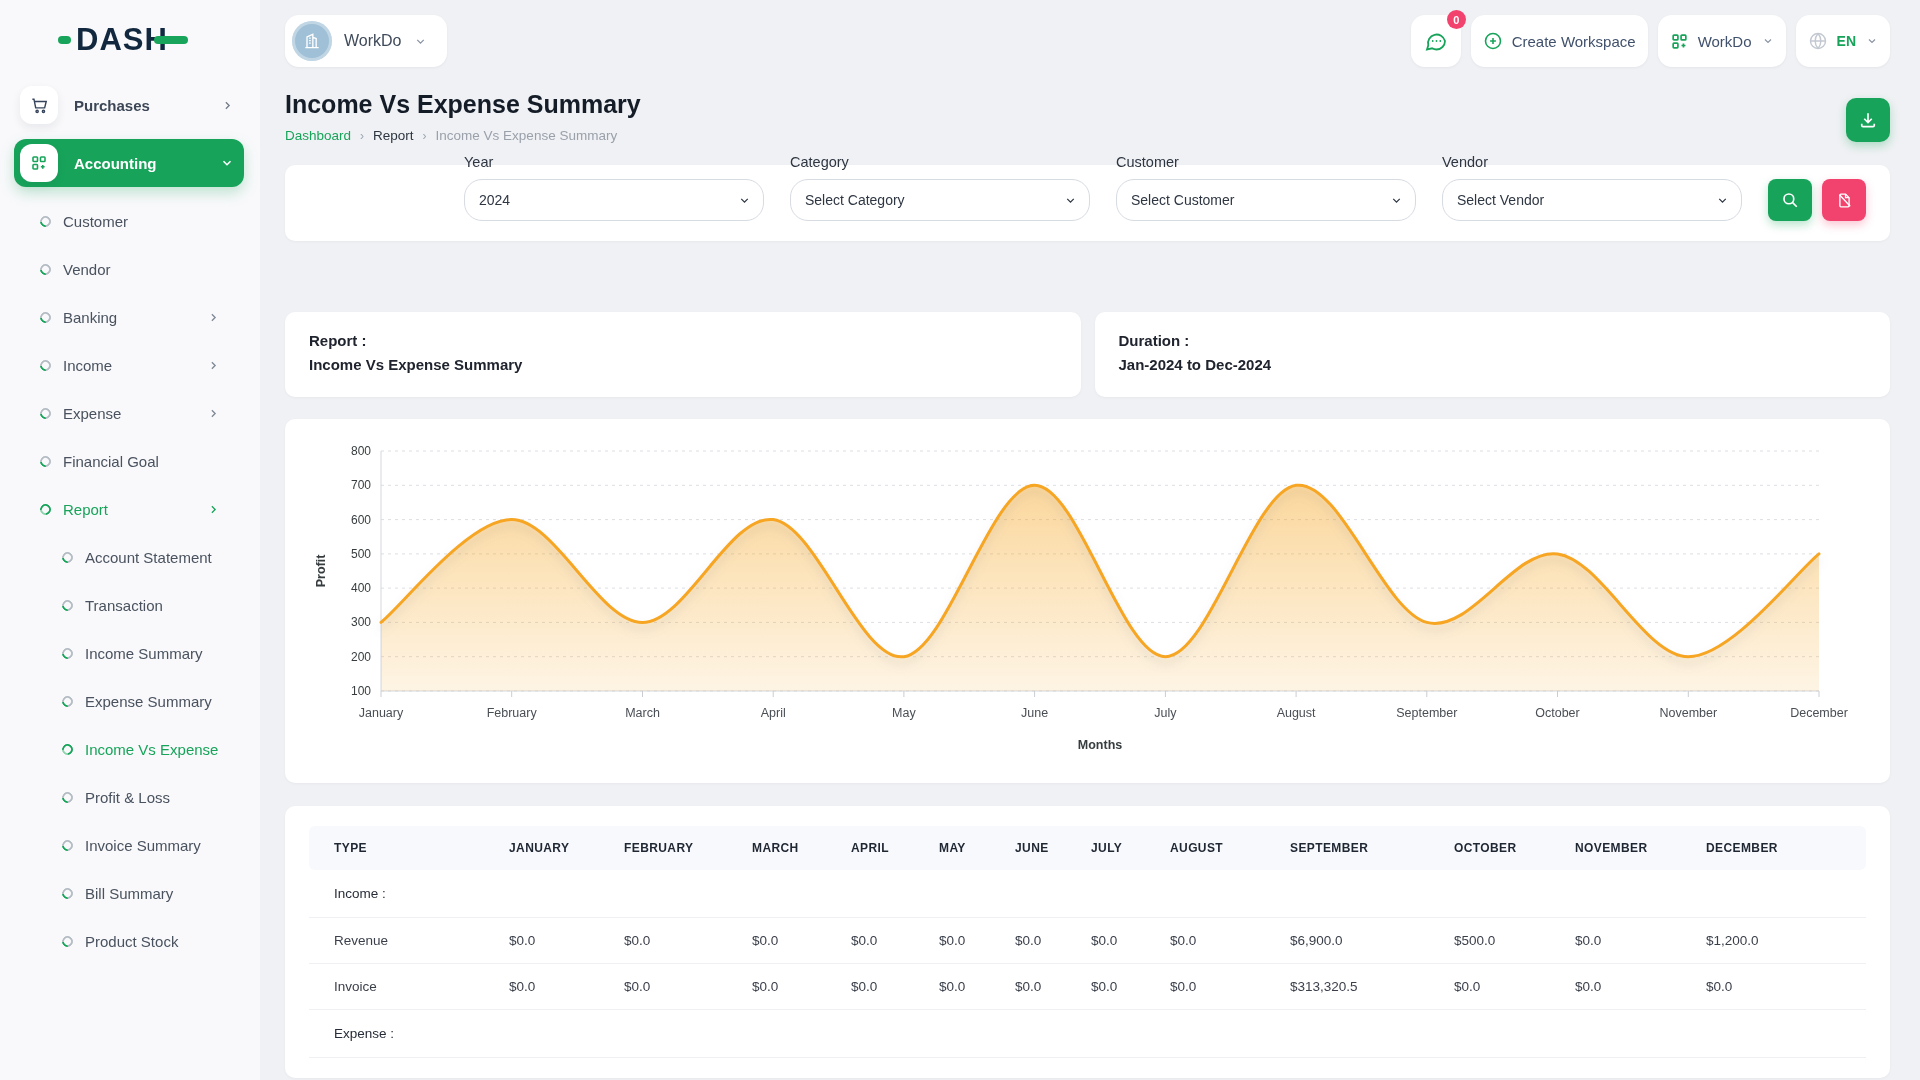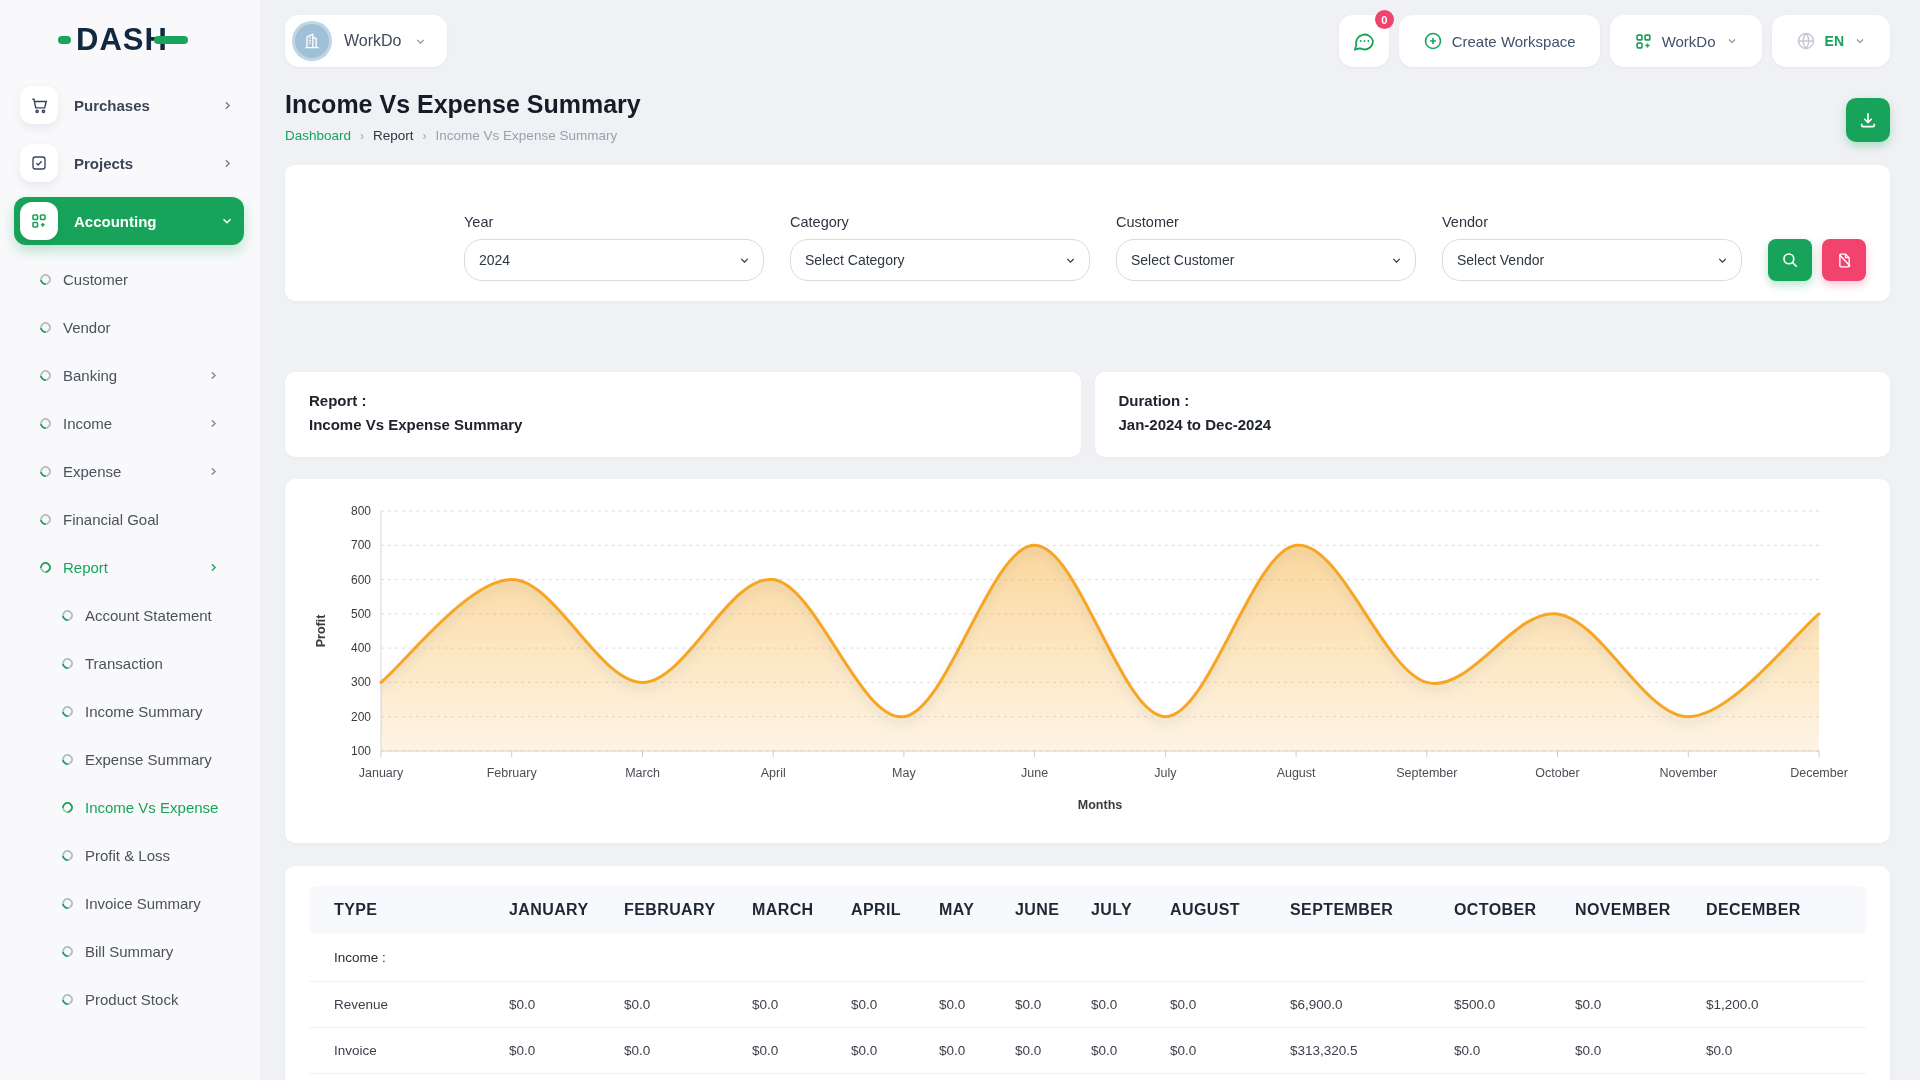--- a/index.html
+++ b/index.html
@@ -29,21 +29,21 @@
   .sub-item .s-label { flex:1; }
   .sub-item .chev { margin-right:40px; color:#7d8794; display:flex; }
   .sub-item.green, .sub-item.green .s-label { color:#17a45a; }
   .sub-item.green .chev { color:#17a45a; }
   .sub-item.green .bullet { border-color:#17a45a; border-bottom-color:#8fd4ae; }
 
   
   .main { flex:1; padding:0 30px 0 25px; overflow:hidden; }
 
   .topbar { height:72px; display:flex; align-items:center; justify-content:space-between; padding-top:10px; }
-  .pill { background:#fff; border-radius:14px; display:flex; align-items:center; height:52px; padding:0 24px;
+  .pill { background:#fff; border-radius:14px; display:flex; align-items:center; height:52px; padding:0 12px;
     box-shadow:0 1px 3px rgba(16,24,40,.05); cursor:pointer; }
   .ws-pill { padding:0 20px 0 7px; }
   .ws-avatar { width:40px; height:40px; border-radius:50%; background:#9fc0d6; display:flex; align-items:center;
     justify-content:center; margin-right:12px; box-shadow:inset 0 0 0 3px rgba(255,255,255,.35); }
   .ws-name { font-size:16px; color:#3f4a5a; margin-right:12px; }
   .tb-right { display:flex; align-items:center; gap:10px; }
   .icon-pill { width:50px; justify-content:center; position:relative; padding:0; }
   .badge { position:absolute; top:-5px; right:-5px; min-width:19px; height:19px; border-radius:10px; background:#f2426e;
     color:#fff; font-size:11px; font-weight:700; display:flex; align-items:center; justify-content:center; padding:0 5px; }
   .pill-label { font-size:15px; color:#41516c; }
@@ -55,42 +55,42 @@
   .page-title { font-size:25px; font-weight:700; color:#141c28; }
   .breadcrumb { display:flex; align-items:center; gap:9px; margin-top:9px; font-size:13.5px; }
   .bc-link { color:#17a45a; cursor:pointer; }
   .bc-mid { color:#2c3540; cursor:pointer; }
   .bc-cur { color:#9aa1ab; }
   .bc-sep { color:#9aa7b5; font-size:12px; }
   .dl-btn { width:44px; height:44px; border-radius:10px; background:#17a45a; border:none; display:flex;
     align-items:center; justify-content:center; cursor:pointer; box-shadow:0 4px 10px rgba(23,164,90,.3); margin-top:8px; }
 
   .card { background:#fff; border-radius:10px; box-shadow:0 1px 3px rgba(16,24,40,.04); }
-  .filter-card { margin-top:22px; padding:20px 24px; display:flex; justify-content:flex-end; align-items:flex-end; gap:26px; height:136px; }
+  .filter-card { margin-top:22px; padding:20px 24px; display:flex; justify-content:flex-end; align-items:flex-end; gap:26px; height:76px; }
   .f-field { display:flex; flex-direction:column; width:300px; }
   .f-label { font-size:14.5px; color:#2e3642; margin-bottom:9px; }
   .f-select { position:relative; height:42px; border:1px solid #d7dbe2; border-radius:18px; background:#fff;
     display:flex; align-items:center; padding:0 34px 0 14px; font-size:14px; color:#2e3642; cursor:pointer; }
   .f-select .sel-chev { position:absolute; right:12px; display:flex; }
   .f-btns { display:flex; gap:10px; margin-left:0; padding-bottom:0; }
   .sq-btn { width:44px; height:42px; border-radius:8px; border:none; display:flex; align-items:center; justify-content:center; cursor:pointer; }
   .sq-btn.green { background:#17a45a; box-shadow:0 4px 10px rgba(23,164,90,.3); }
   .sq-btn.pink { background:#f2426e; box-shadow:0 4px 10px rgba(242,66,110,.3); }
 
   .summary-row { display:flex; gap:14px; margin-top:46px; }
   .summary-card { flex:1; padding:20px 24px 24px;margin-top:25px; }
   .sc-line1 { font-size:15px; font-weight:700; color:#20242e; }
   .sc-line2 { font-size:15px; font-weight:700; color:#20242e; margin-top:7px; }
 
   .chart-card { margin-top:22px; padding:18px 24px 10px; }
   .chart-card svg { display:block; }
 
   .table-card { margin-top:23px; padding:20px 24px; }
   table { width:100%; border-collapse:collapse; table-layout:fixed; }
-  thead th { background:#f8f9fc; font-size:16px; font-weight:700; letter-spacing:.4px; color:#1f2733;
+  thead th { background:#f8f9fc; font-size:12px; font-weight:700; letter-spacing:.4px; color:#1f2733;
     text-align:left; padding:15px 6px 15px 0; text-transform:uppercase; }
   thead th:first-child { padding-left:25px; border-radius:6px 0 0 6px; }
   thead th:last-child { border-radius:0 6px 6px 0; }
   tbody td { font-size:13.5px; color:#3a3f4a; padding:15px 6px 15px 0; border-bottom:1px solid #eef0f3; }
   tbody td:first-child { padding-left:25px; }
   tbody tr.section-row td { color:#272d38; font-weight:500; border-bottom:1px solid #eef0f3; padding:16px 6px 16px 25px; }
 </style>
 </head>
 <body>
 
@@ -105,34 +105,20 @@
     <nav id="side-menu">
         <div class="menu-item">
           <span class="chip">
             <svg width="19" height="19" viewBox="0 0 24 24" fill="none" stroke="#37455c" stroke-width="1.8">
               <path d="M3 4h2l2.2 11h11.3l2-8H6"></path>
               <circle cx="9" cy="19.5" r="1.4"></circle>
               <circle cx="17" cy="19.5" r="1.4"></circle>
             </svg>
           </span>
           <span class="mi-label">Purchases</span>
-          <span class="chev">
-            <svg width="13" height="13" viewBox="0 0 24 24" fill="none" stroke="currentColor" stroke-width="2.4">
-              <path d="M9 6l6 6-6 6"></path>
-            </svg>
-          </span>
-        </div>
-        <div class="menu-item">
-          <span class="chip">
-            <svg width="18" height="18" viewBox="0 0 24 24" fill="none" stroke="#37455c" stroke-width="1.8">
-              <rect x="4" y="4" width="16" height="16" rx="3"></rect>
-              <path d="M8.5 12.2l2.4 2.4 4.6-5"></path>
-            </svg>
-          </span>
-          <span class="mi-label">Projects</span>
           <span class="chev">
             <svg width="13" height="13" viewBox="0 0 24 24" fill="none" stroke="currentColor" stroke-width="2.4">
               <path d="M9 6l6 6-6 6"></path>
             </svg>
           </span>
         </div>
         <div class="menu-item active">
           <span class="chip">
             <svg width="18" height="18" viewBox="0 0 24 24" fill="none" stroke="#17a45a" stroke-width="2.1">
               <rect x="4" y="4" width="6" height="6" rx="1"></rect>

